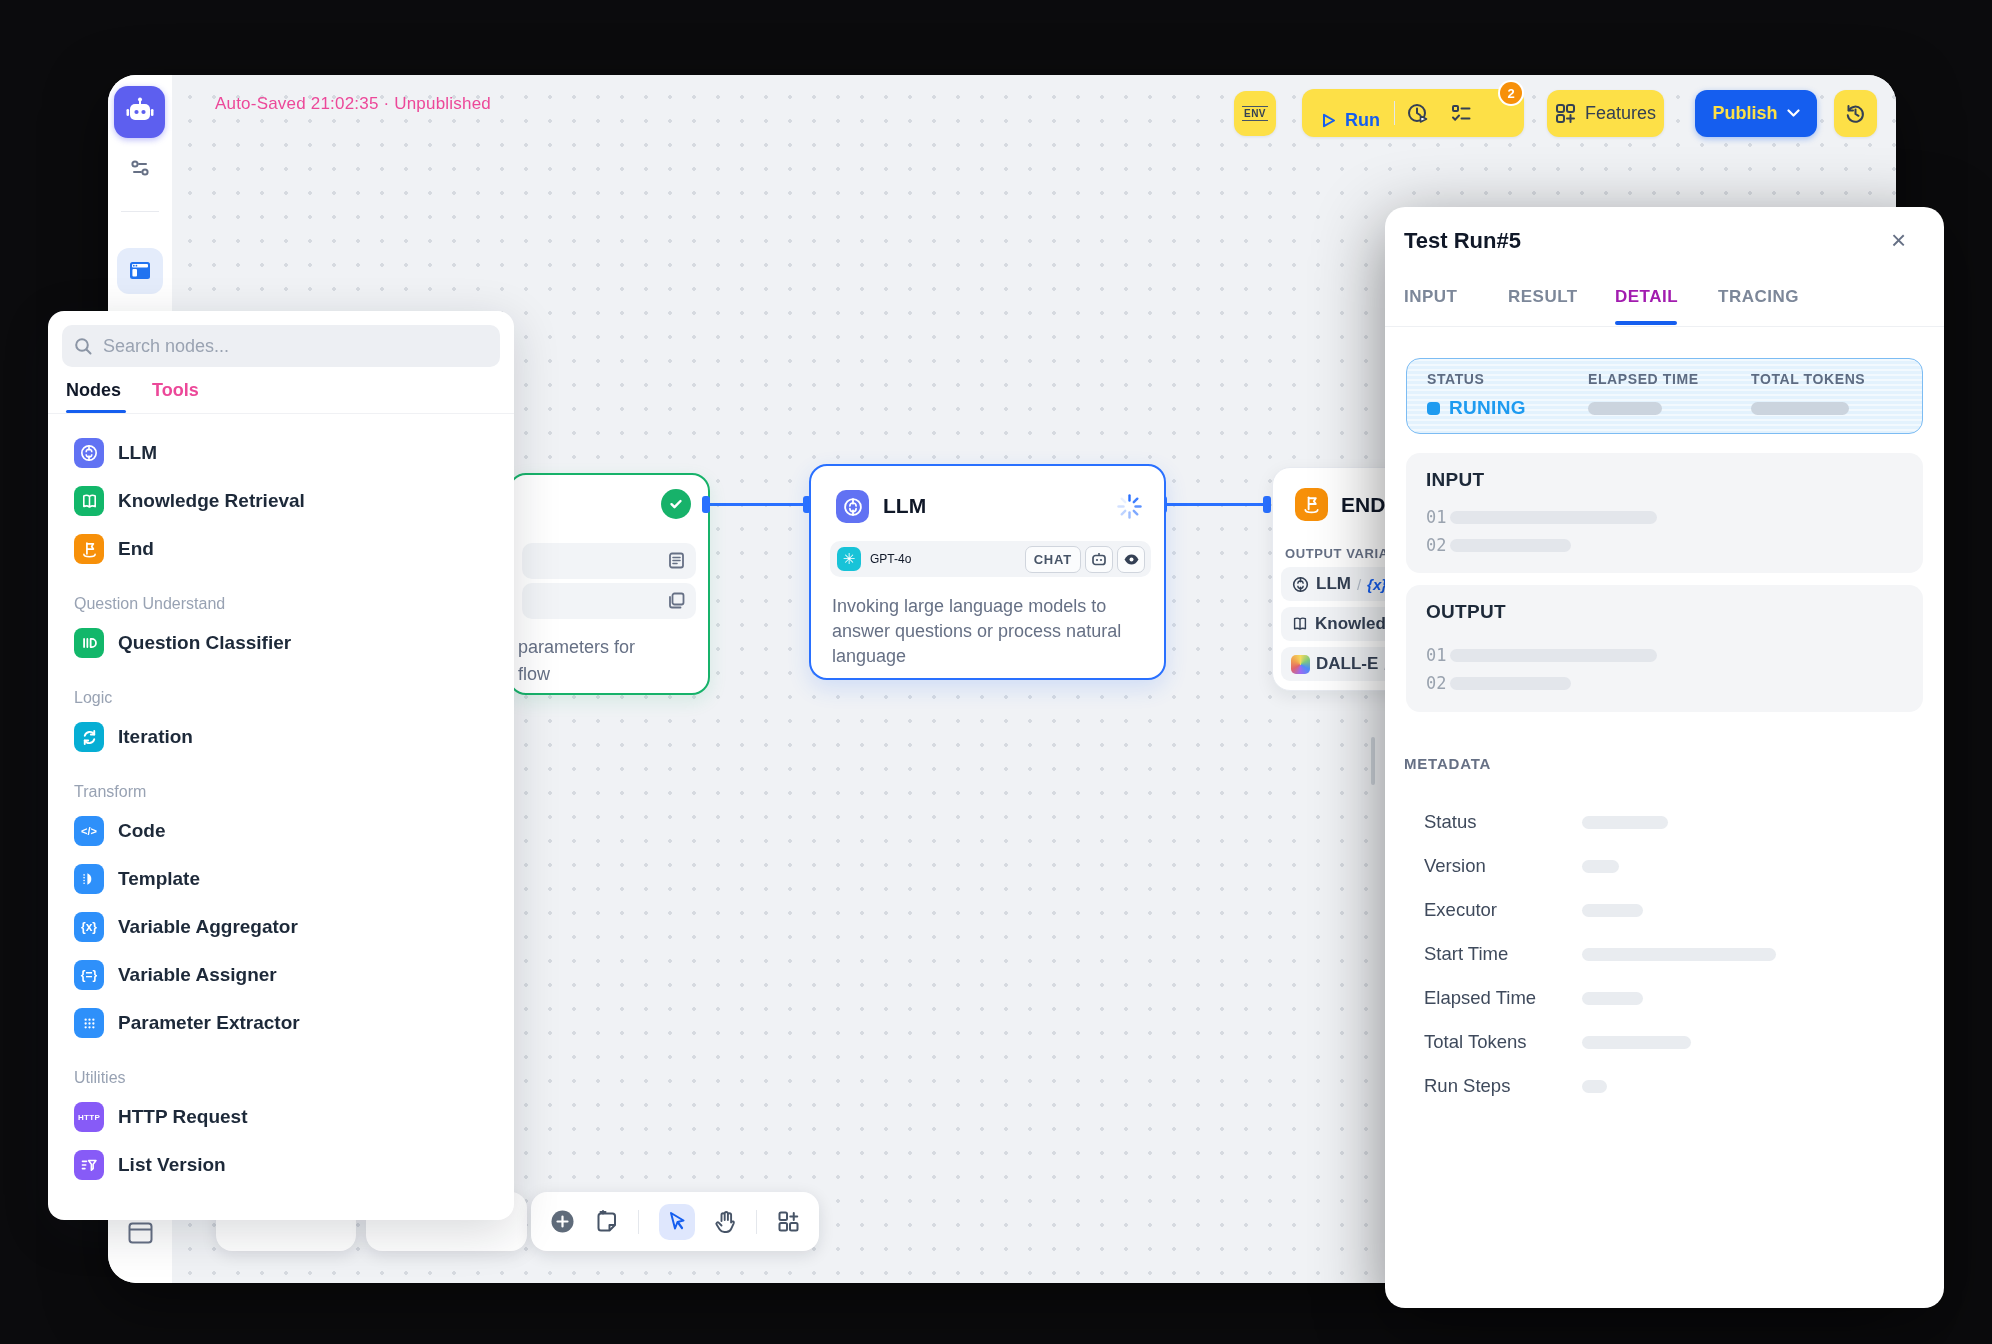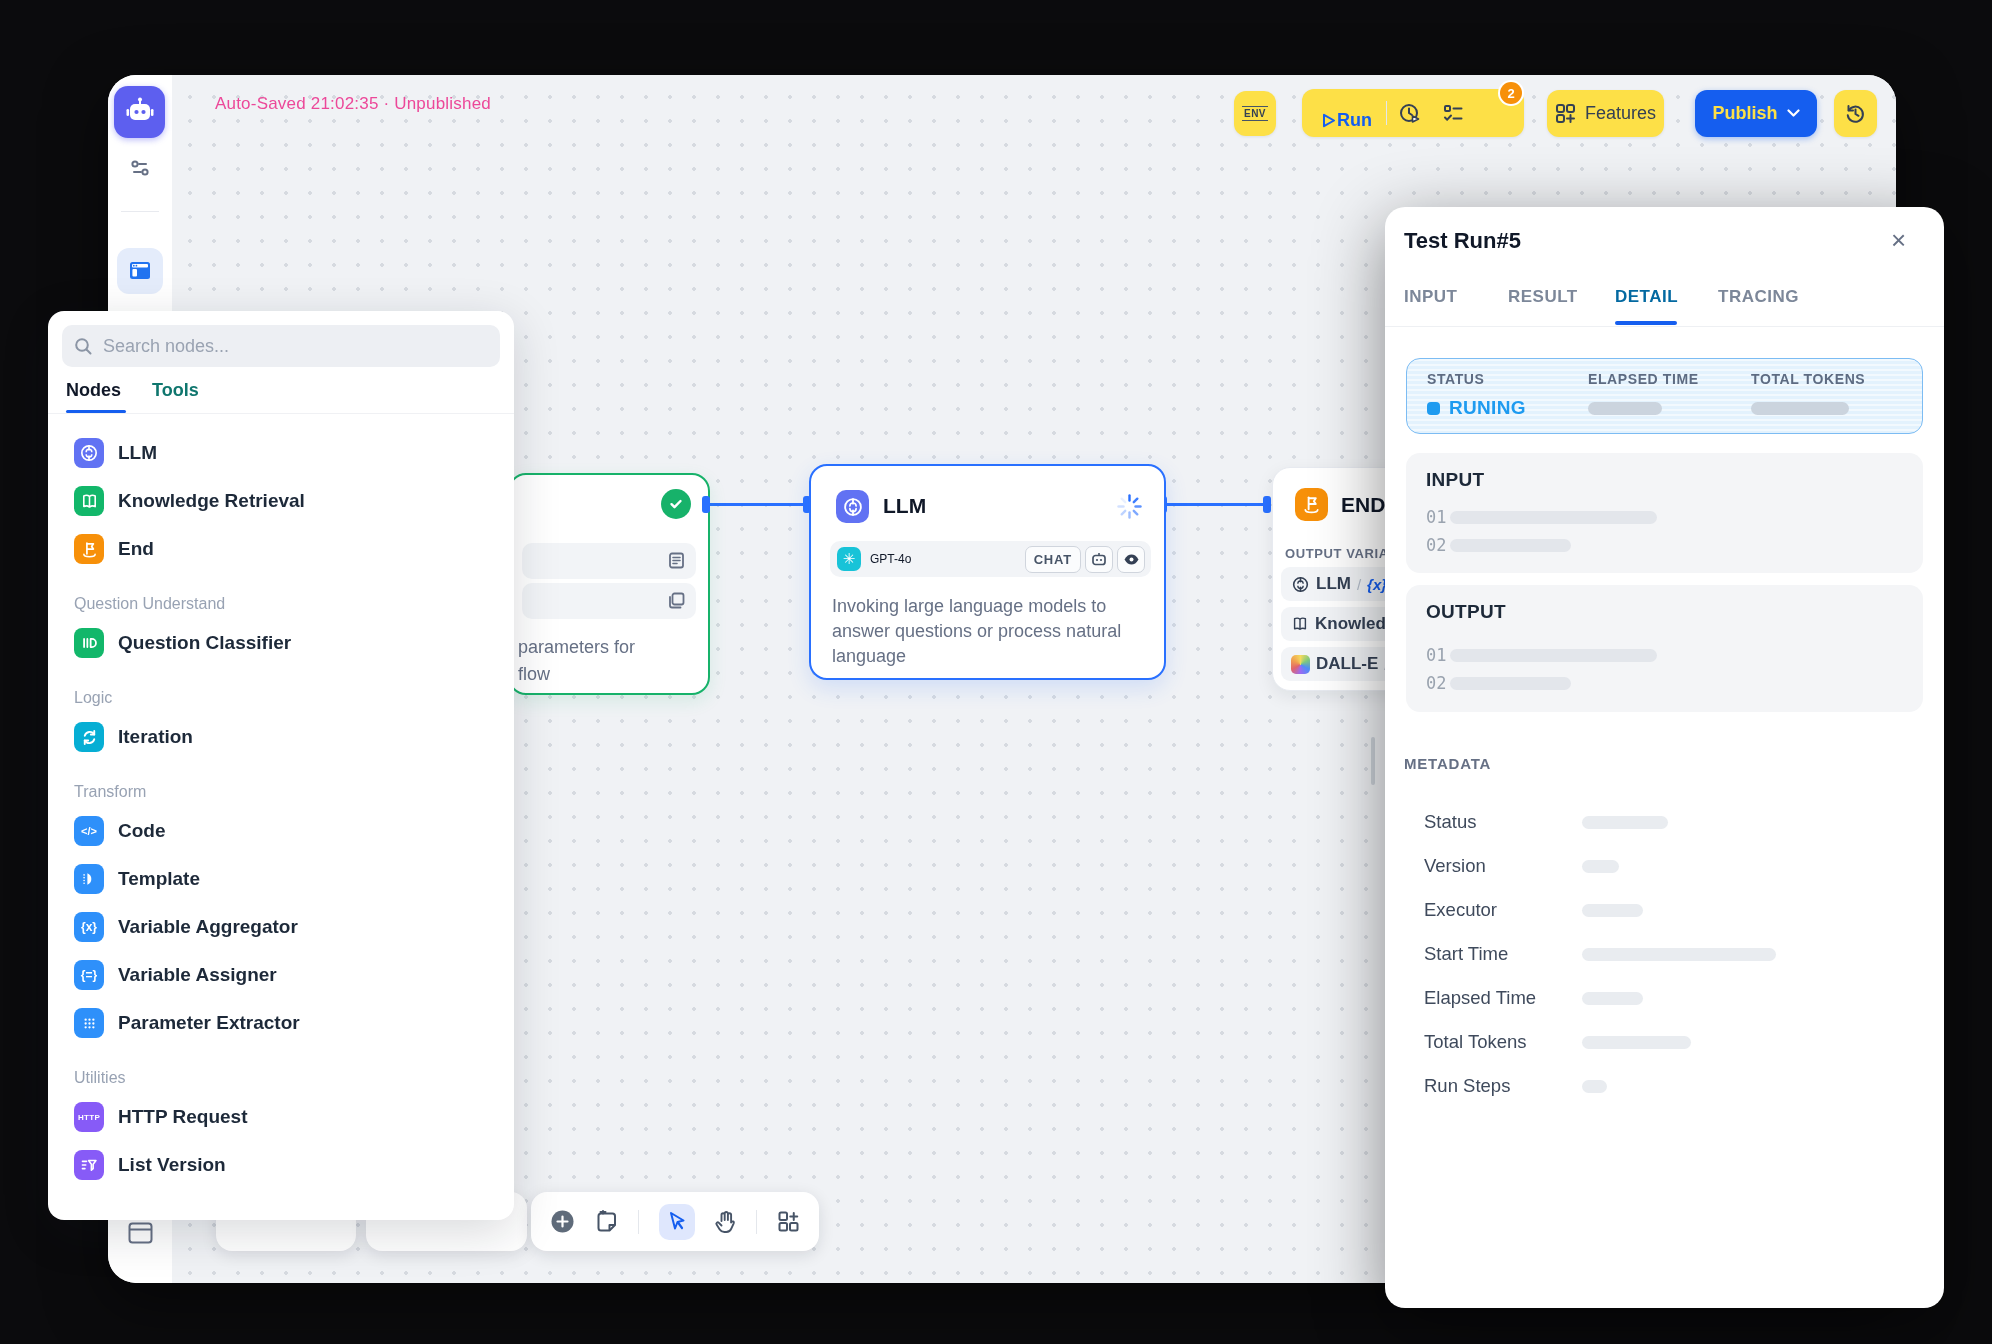--- a/index.html
+++ b/index.html
@@ -35,21 +35,21 @@
   .sidebar-bottom-icon { left:20px; top:1147px; }
 
   
   .autosave { left:215px; top:94px; font-size:17px; color:#ec4899; letter-spacing:.2px; }
   .tbtn { background:#fde047; border-radius:12px; box-shadow:0 1px 3px rgba(16,24,40,.08);
     display:flex; align-items:center; justify-content:center; }
   .env-btn { left:1234px; top:91px; width:42px; height:45px; flex-direction:column; }
   .env-txt { font-size:10px; font-weight:800; color:#344054; letter-spacing:.4px;
     border-top:1.5px solid #475467; border-bottom:1.5px solid #475467; padding:1px 2px; }
   .run-group { left:1302px; top:89px; width:222px; height:48px; justify-content:flex-start; }
-  .run-btn { display:flex; align-items:center; padding:0 14px 0 18px; height:100%; cursor:pointer;margin-top:15px; }
+  .run-btn { display:flex; align-items:center; gap:8px; padding:0 14px 0 18px; height:100%; cursor:pointer;margin-top:15px; }
   .run-label { color:#155eef; font-size:18px; font-weight:600; }
   .vdiv { width:1px; height:24px; background:#e4e7ec; }
   .icon-slot { width:44px; height:100%; display:flex; align-items:center; justify-content:center; }
   .badge-2 { left:1500px; top:82px; width:22px; height:22px; border-radius:50%;
     background:#f79009; color:#fff; font-size:13px; font-weight:700;
     display:flex; align-items:center; justify-content:center; z-index:6;
     box-shadow:0 0 0 2px #fff; }
   .features-btn { left:1547px; top:90px; width:117px; height:47px; gap:9px; cursor:pointer; }
   .features-label { font-size:18px; font-weight:500; color:#344054; }
   .publish-btn { left:1695px; top:90px; width:122px; height:47px; border-radius:12px;
@@ -58,21 +58,21 @@
   .publish-label { color:#fde047; font-size:18px; font-weight:600; }
   .history-btn { left:1834px; top:90px; width:43px; height:47px; }
 
   
   .node-panel { left:48px; top:311px; width:466px; height:909px; background:#fff;
     border-radius:16px; box-shadow:0 12px 48px rgba(16,24,40,.16); z-index:20; }
   .search-box { left:14px; top:14px; width:438px; height:42px; background:#edeff3;
     border-radius:10px; display:flex; align-items:center; gap:10px; padding:0 12px; }
   .search-ph { color:#9aa3b2; font-size:18px; }
   .tab-nodes { left:18px; top:69px; font-size:18px; font-weight:700; color:#101828; cursor:pointer; }
-  .tab-tools { left:104px; top:69px; font-size:18px; font-weight:600; color:#0f766e; cursor:pointer; }
+  .tab-tools { left:104px; top:69px; font-size:18px; font-weight:600; color:#ec4899; cursor:pointer; }
   .tab-underline { left:18px; top:99px; width:60px; height:3px; background:#155eef; border-radius:2px; }
   .panel-divider { left:0; top:102px; width:100%; height:1px; background:#f0f1f4; }
   .node-list { left:0; top:110px; width:100%; padding:8px 18px 0 18px; }
   .node-item { height:48px; display:flex; align-items:center; gap:14px; border-radius:10px;
     padding:0 8px; cursor:pointer; }
   .nicon { width:30px; height:30px; border-radius:8px; display:flex; align-items:center;
     justify-content:center; color:#fff; flex:0 0 30px; }
   .nlabel { font-size:19px; font-weight:600; color:#1d2939; }
   .nsection { height:34px; margin-top:12px; display:flex; align-items:flex-end; padding:0 8px 6px;
     font-size:16px; color:#98a2b3; }
@@ -115,21 +115,21 @@
   .dalle-icon { width:19px; height:19px; border-radius:5px;
     background:conic-gradient(#f4da5e,#7ec97f,#4f8df7,#9b6bf2,#e0646c,#f0a050,#f4da5e); flex:0 0 19px; }
   .start-desc { left:8px; top:159px; width:186px; font-size:18px; line-height:27px; color:#667085; }
 
   
   .run-panel { left:1385px; top:207px; width:559px; height:1101px; background:#fff;
     border-radius:20px; box-shadow:0 18px 70px rgba(0,0,0,.45); z-index:30; }
   .rp-title { left:19px; top:21px; font-size:22px; font-weight:700; color:#101828; }
   .rp-close { left:506px; top:20px; font-size:26px; color:#667085; cursor:pointer; line-height:1; }
   .rp-tab { top:80px; font-size:17px; font-weight:700; letter-spacing:.5px; color:#7c8799; cursor:pointer; }
-  .rp-tab.active { color:#0369a1; }
+  .rp-tab.active { color:#a21caf; }
   .rp-tab-underline { left:230px; top:114px; width:62px; height:4px; background:#155eef; border-radius:2px; }
   .rp-divider { left:0; top:119px; width:100%; height:1px; background:#eef0f3; }
   .status-card { left:21px; top:151px; width:517px; height:76px; border-radius:14px;
     border:1.5px solid #7cbcf3;
     background:repeating-linear-gradient(180deg, rgba(255,255,255,.55) 0 2px, rgba(227,242,253,.9) 2px 5px), #e3f2fd; }
   .sc-label { font-size:14px; font-weight:600; color:#5d6b82; letter-spacing:.6px; }
   .sc-col { position:absolute; top:12px; }
   .running-row { display:flex; align-items:center; gap:9px; margin-top:10px; }
   .running-dot { width:13px; height:13px; border-radius:4px; background:#1e9bf0; }
   .running-txt { font-size:19px; font-weight:700; color:#1e9bf0; letter-spacing:.3px; }

